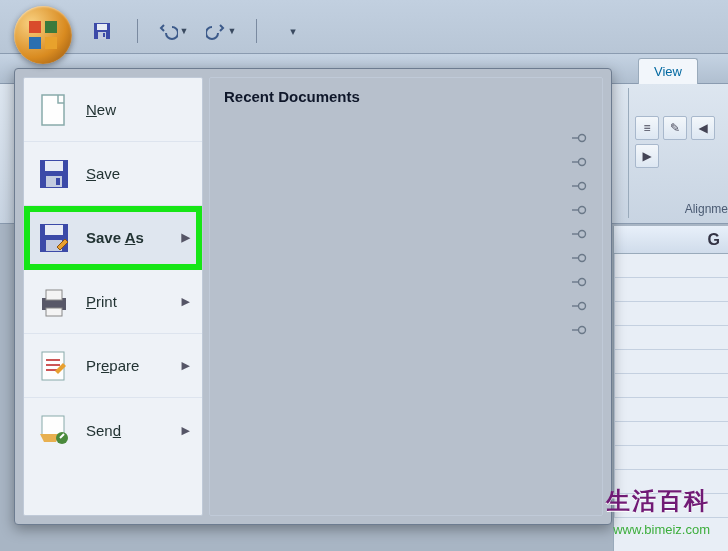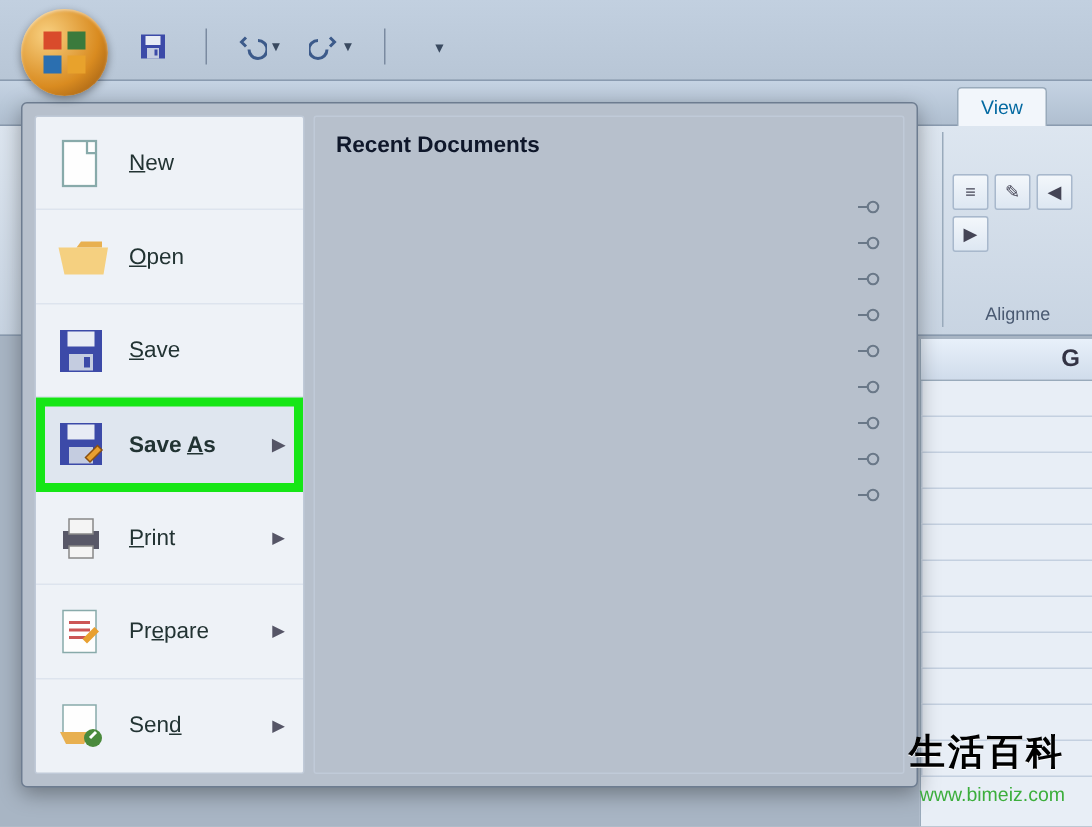--- a/index.html
+++ b/index.html
@@ -28,21 +28,21 @@
 
   
   .ribbon-tabs { position: absolute; top: 54px; left: 0; right: 0; height: 30px; background: linear-gradient(to bottom, #c5d3e3, #b0bfd0); border-bottom: 1px solid #8a9bb0; }
   .ribbon-tab { position: absolute; top: 4px; right: 30px; width: 60px; height: 26px; background: #f2f6fb; border: 1px solid #9ab; border-bottom: none; border-radius: 3px 3px 0 0; display: flex; align-items: center; justify-content: center; font-size: 13px; color: #0369a1; }
 
   
   .ribbon-body { position: absolute; top: 84px; left: 0; right: 0; height: 140px; background: linear-gradient(to bottom, #dde6f0, #c8d4e2); border-bottom: 1px solid #8a9bb0; }
   .ribbon-group-right { position: absolute; right: 0; top: 4px; width: 100px; height: 130px; border-left: 1px solid #9ab; }
   .rg-btns { display: flex; flex-wrap: wrap; gap: 4px; padding: 28px 6px 4px; }
   .rg-btn { width: 24px; height: 24px; background: linear-gradient(#f3f7fb,#dde7f2); border: 1px solid #a8b8cc; border-radius: 2px; display:flex; align-items:center; justify-content:center; font-size:12px; color:#445; }
-  .rg-label { position: absolute; bottom: 2px; left: 0; right: 0; text-align: center; font-size: 12px; color: #4a5a72; }
+  .rg-label { position: absolute; bottom: 2px; left: 0; right: 0; text-align: right; font-size: 12px; color: #4a5a72; }
 
   
   .sheet { position: absolute; top: 226px; right: 0; bottom: 0; width: 115px; background: #e8eef6; border-left: 1px solid #9ab; }
   .col-header { height: 28px; background: linear-gradient(#e8f0fa,#d0dceb); border-bottom: 1px solid #9ab; display:flex; align-items:center; justify-content:flex-end; padding-right:8px; font-weight:bold; color:#334; }
   .grid-row { height: 24px; border-bottom: 1px solid #c4d0e0; }
   .grid-cell { width: 100%; height: 100%; border-left: 1px solid #c4d0e0; }
 
   
   .office-menu {
     position: absolute; top: 68px; left: 14px; width: 598px; height: 457px;
@@ -75,21 +75,21 @@
     background: #dfe6ef;
     font-weight: bold;
   }
 
   .recent-title { font-size: 15px; font-weight: bold; color: #0f172a; margin-bottom: 8px; }
   .recent-list { display: flex; flex-direction: column; gap: 10px; align-items: flex-end; padding-top: 18px; }
   .pin { width: 18px; height: 14px; display:flex; align-items:center; justify-content:center; }
   .pin svg { width: 16px; height: 12px; }
 
   
-  .watermark-cn { position: absolute; right: 18px; bottom: 34px; font-size: 24px; font-weight: bold; color: #000000; letter-spacing: 2px; text-shadow: 0 1px 0 #fff; z-index: 60; }
+  .watermark-cn { position: absolute; right: 18px; bottom: 34px; font-size: 24px; font-weight: bold; color: #701a75; letter-spacing: 2px; text-shadow: 0 1px 0 #fff; z-index: 60; }
   .watermark-url { position: absolute; right: 18px; bottom: 14px; font-size: 13px; color: #3cae3c; z-index: 60; }
 </style>
 </head>
 <body>
 
 <div class="title-bar">
   <div class="office-btn">
     <svg class="office-logo" viewBox="0 0 32 32">
       <rect x="2" y="2" width="12" height="12" fill="#d94b2b"></rect>
       <rect x="18" y="2" width="12" height="12" fill="#3a7a3c"></rect>
@@ -187,29 +187,20 @@
     <div class="menu-item">
       <div class="mi-icon">
         <svg viewBox="0 0 36 36">
             <rect x="6" y="3" width="22" height="30" fill="#fefefe" stroke="#8aa" stroke-width="1.5"></rect>
             <path d="M22 3v8h6" fill="none" stroke="#8aa" stroke-width="1.5"></path>
           </svg>
       </div>
       <span class="mi-label"><u>N</u>ew</span>
     </div>
 
-    <div class="menu-item">
-      <div class="mi-icon">
-        <svg viewBox="0 0 36 36">
-            <path d="M3 12h12l3-4h14v4H3z" fill="#e8b050"></path>
-            <path d="M3 12l4 18h26l3-18z" fill="#f5d080"></path>
-          </svg>
-      </div>
-      <span class="mi-label"><u>O</u>pen</span>
-    </div>
 
     <div class="menu-item">
       <div class="mi-icon">
         <svg viewBox="0 0 36 36">
             <rect x="4" y="4" width="28" height="28" fill="#3c4aa8"></rect>
             <rect x="9" y="5" width="18" height="10" fill="#e8ecf5"></rect>
             <rect x="10" y="20" width="16" height="11" fill="#c4cce0"></rect>
             <rect x="20" y="22" width="4" height="7" fill="#3c4aa8"></rect>
           </svg>
       </div>

